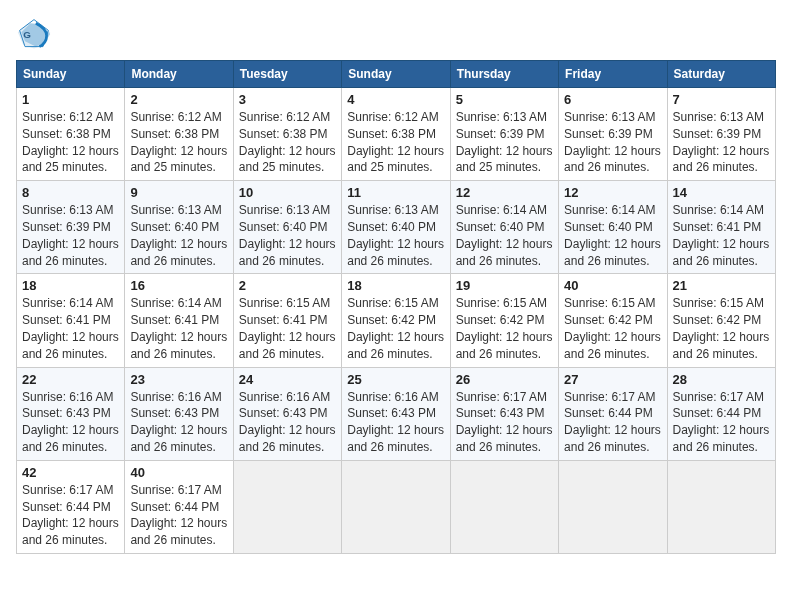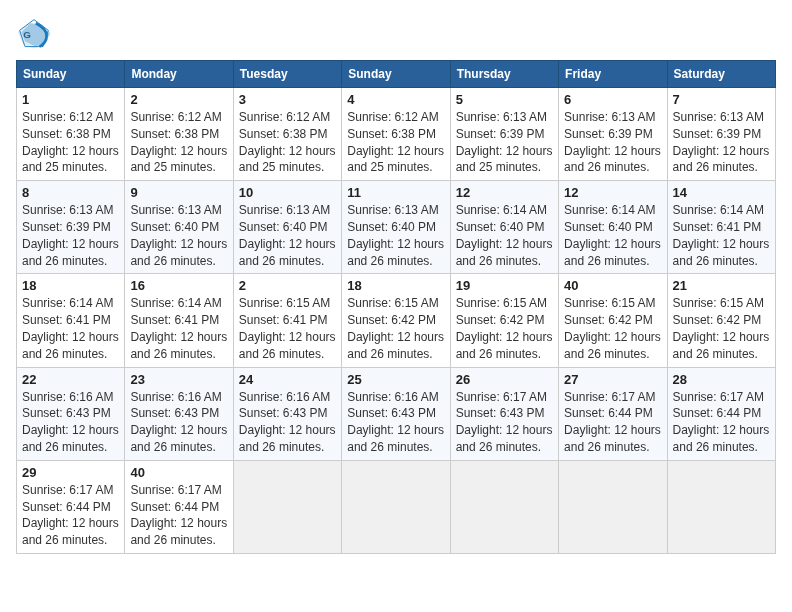--- a/index.html
+++ b/index.html
@@ -339,21 +339,21 @@
         <span class="day-num">28</span>
         <div class="day-info">
           Sunrise: 6:17 AM<br>
           Sunset: 6:44 PM<br>
           Daylight: 12 hours and 26 minutes.
         </div>
       </td>
       </tr>
       <tr>
         <td>
-        <span class="day-num">29</span>
+        <span class="day-num">42</span>
         <div class="day-info">
           Sunrise: 6:17 AM<br>
           Sunset: 6:44 PM<br>
           Daylight: 12 hours and 26 minutes.
         </div>
       </td>
         <td>
         <span class="day-num">40</span>
         <div class="day-info">
           Sunrise: 6:17 AM<br>

